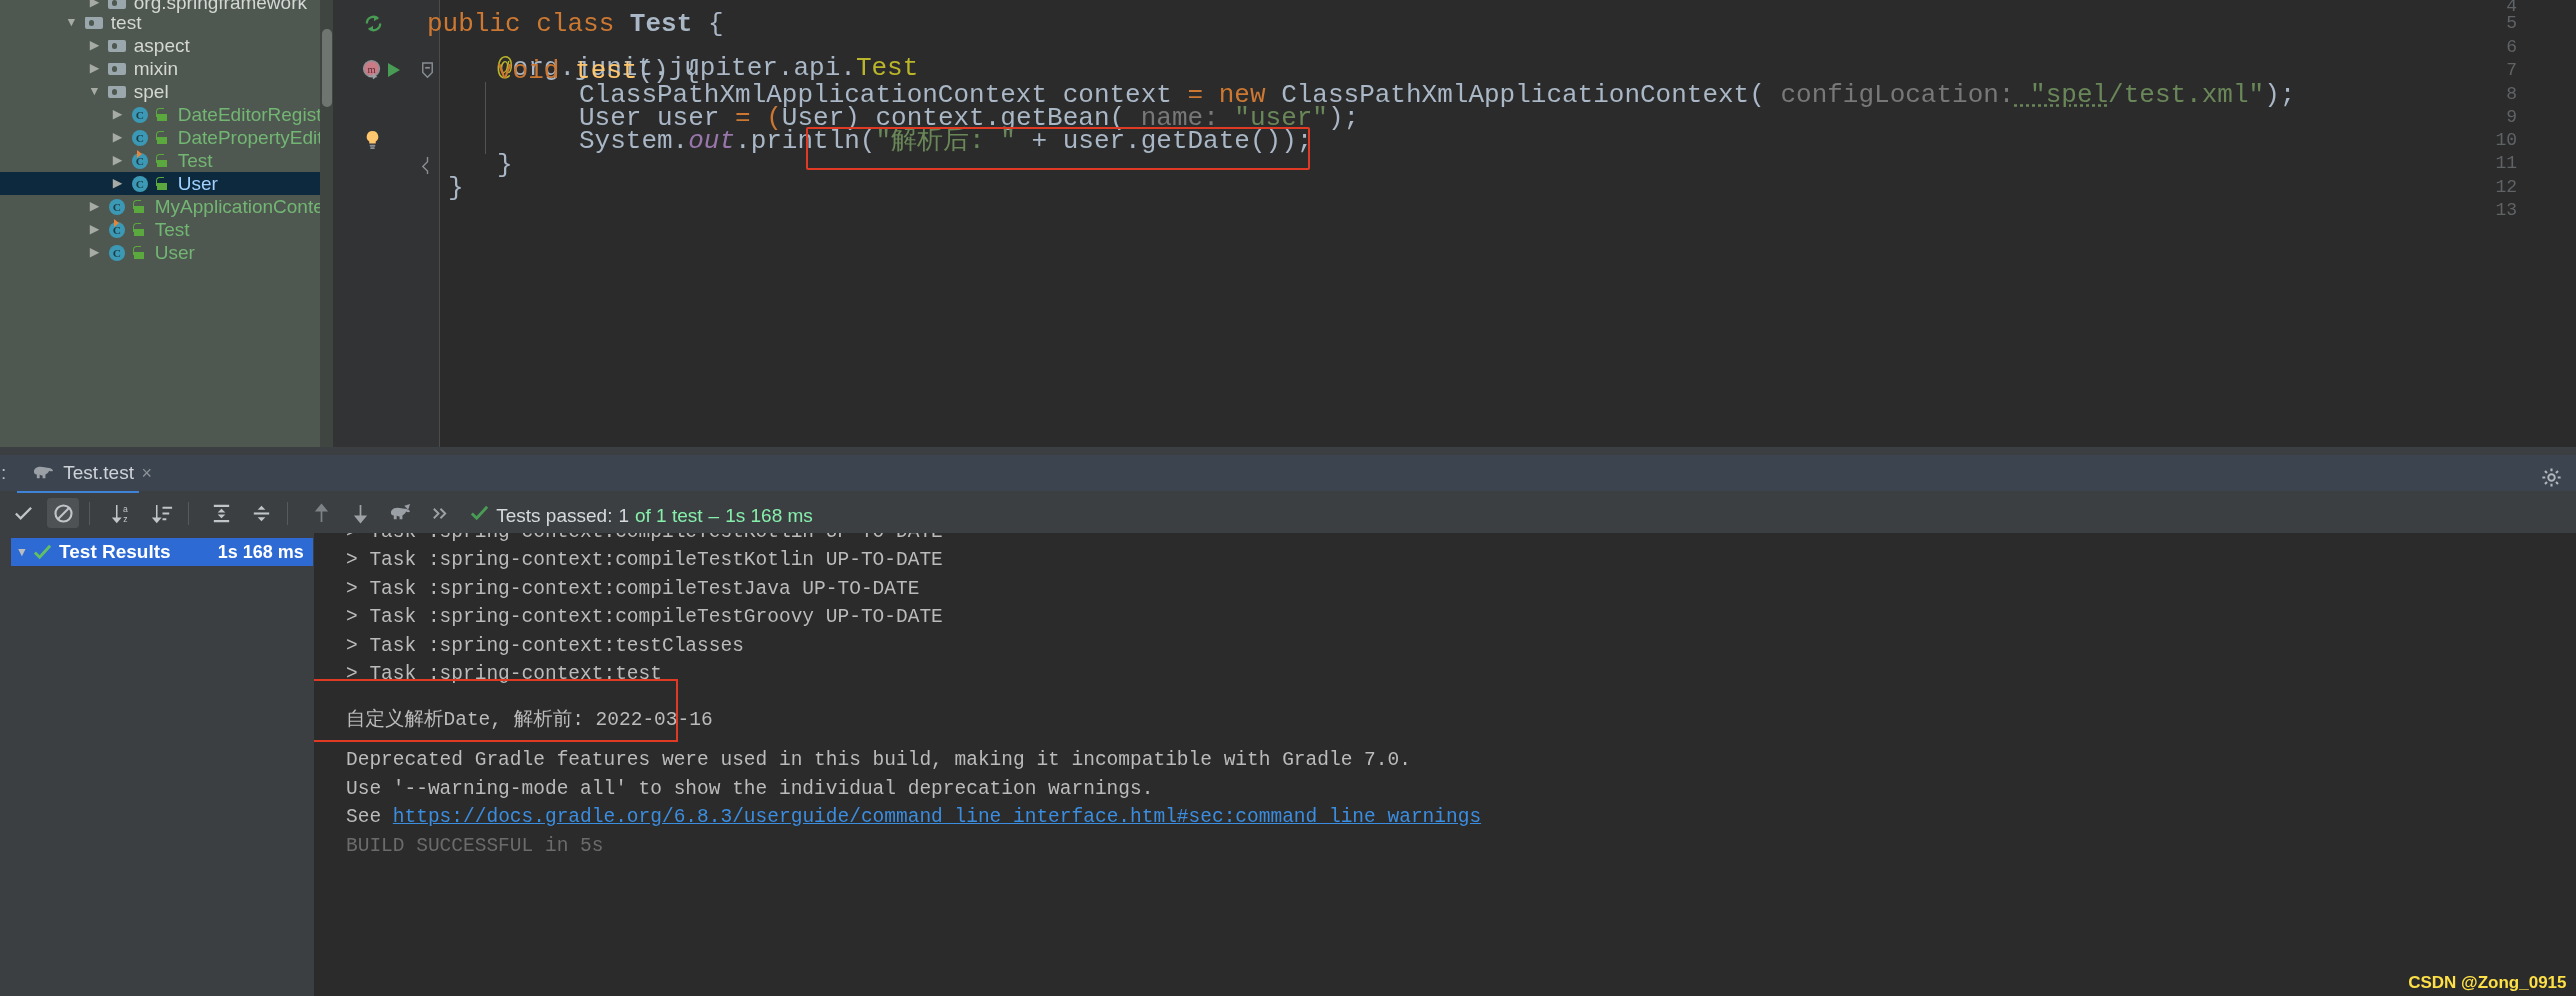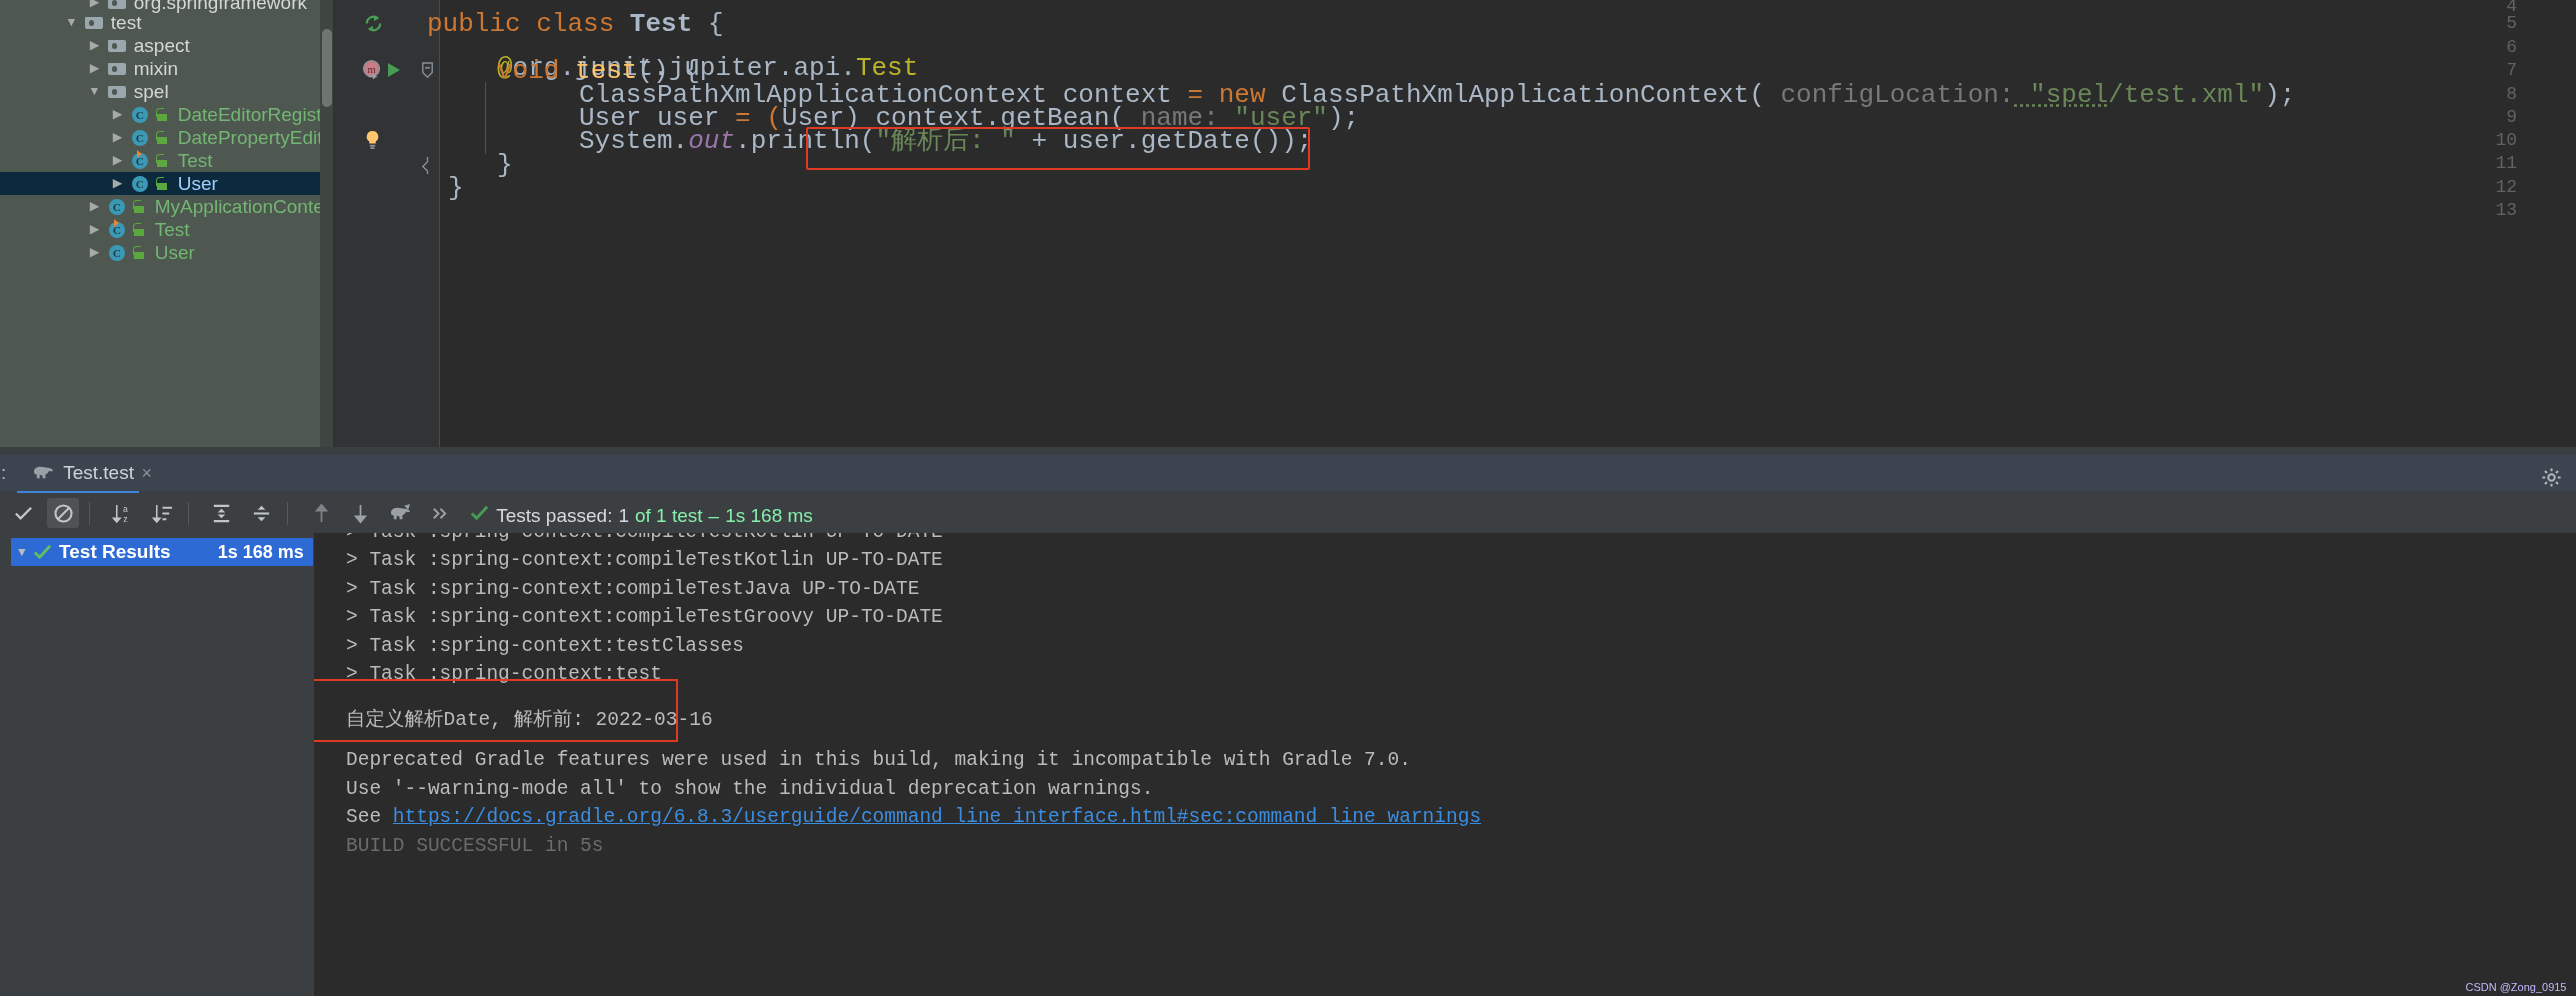--- a/index.html
+++ b/index.html
@@ -215,21 +215,21 @@
     font-family:"Liberation Mono", monospace; font-size:19.5px;
     color:#bbbbbb; white-space:pre;
   }
   .con-line.clipped { color:#6b6b6b; }
   .con-link { color:#3b8de0; text-decoration:underline; }
   #console-highlight-box {
     position:absolute; left:0px; top:7.6px; width:369px; height:49px;
     border:2.9px solid #e03a24; pointer-events:none;
   }
   #watermark {
-    position:absolute; right:9.5px; bottom:3.8px; font-size:11px; color:#c4b5fd;
+    position:absolute; right:9.5px; bottom:3.8px; font-size:17px; color:#fde047;font-weight:bold;
   }
 </style>
 </head>
 <body>
 
 <div id="root">
 
   <div id="top-area">
 
     <div id="project-tree">

